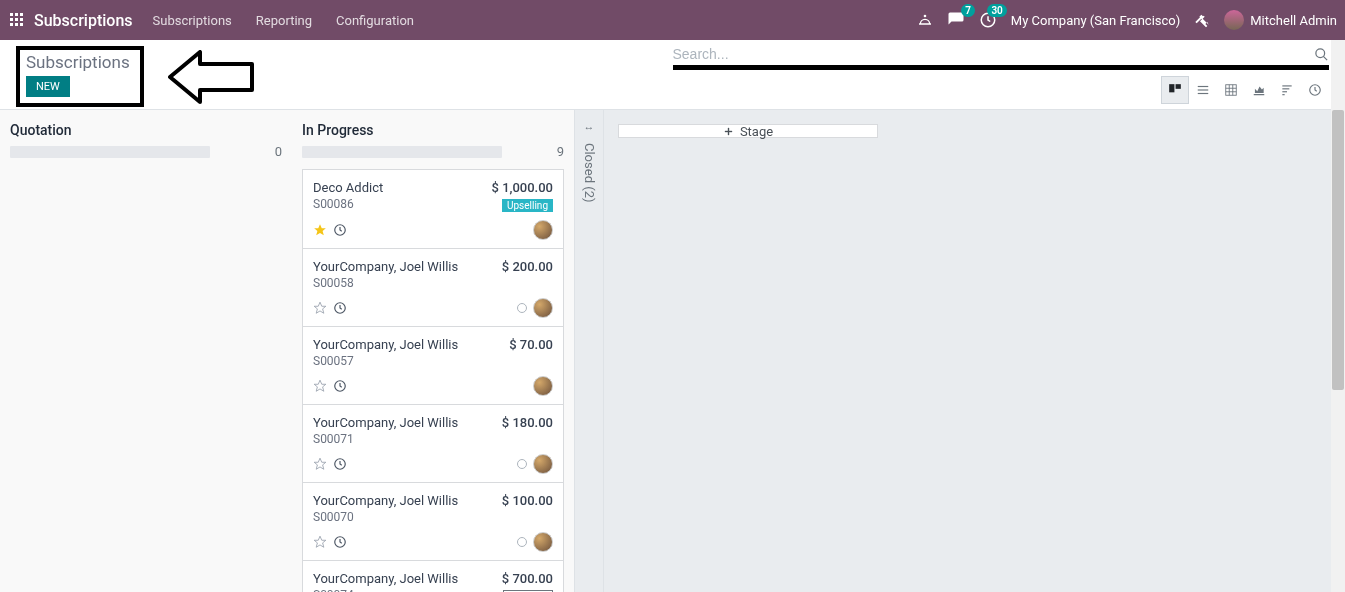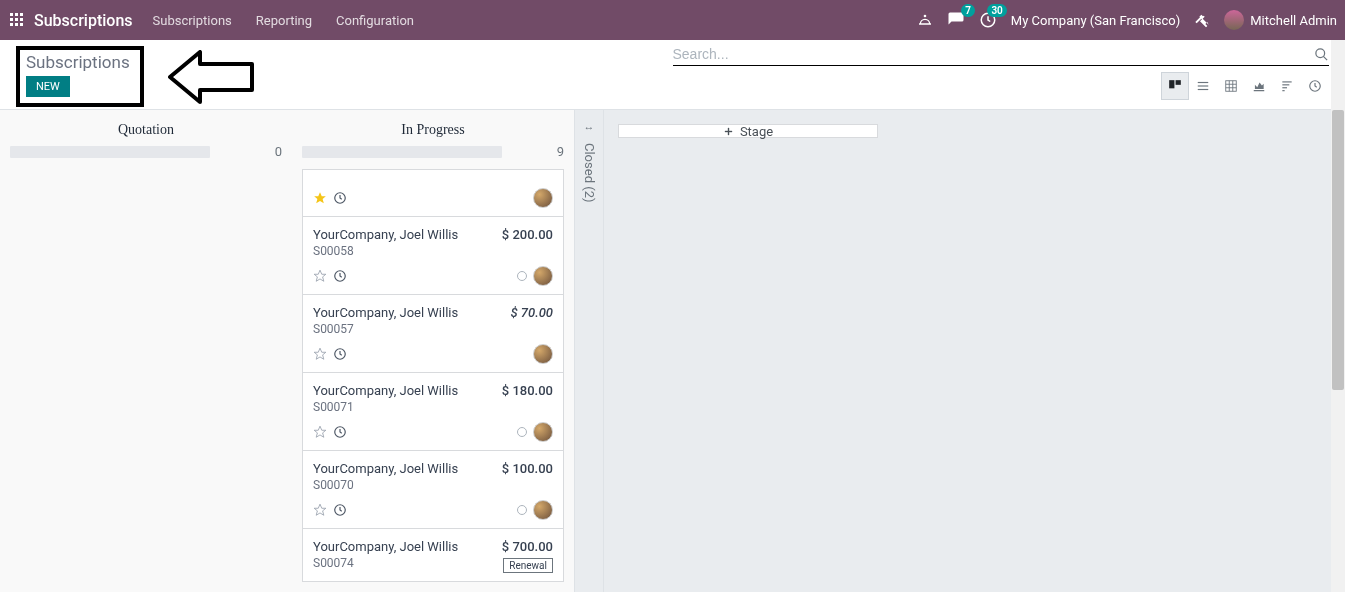--- a/index.html
+++ b/index.html
@@ -20,38 +20,38 @@
   
   .control-panel { background: #fff; border-bottom: 1px solid #dee2e6; padding: 6px 16px 0 16px; height: 70px; position: relative; }
   .cp-row1 { display: flex; align-items: flex-start; }
   .cp-left { flex: 0 0 50%; display: flex; align-items: center; }
   .cp-title-wrap { border: 4px solid #000; padding: 2px 10px 6px 6px; display: inline-block; }
   .cp-title { font-size: 17px; color: #6b7280; }
   .cp-new { background: #017e84; color: #fff; font-size: 11px; padding: 4px 10px; display: inline-block; margin-top: 4px; cursor: pointer; }
   .arrow-svg { margin-left: 22px; }
 
   .cp-right { flex: 1; }
-  .search-wrap { display: flex; align-items: center; border-bottom: 1px solid #000000; padding-bottom: 3px; }
+  .search-wrap { display: flex; align-items: center; border-bottom: 5px solid #000000; padding-bottom: 3px; }
   .search-input { flex: 1; border: none; outline: none; font-size: 14px; color: #495057; background: transparent; }
   .search-input::placeholder { color: #adb5bd; }
   .search-icon { color: #6c757d; cursor: pointer; }
 
   .cp-row2 { display: flex; align-items: center; margin-top: 6px; }
   .search-opts { display: flex; gap: 24px; }
   .search-opt { color: #374151; font-size: 13px; cursor: pointer; display: flex; align-items: center; gap: 4px; }
   .view-switcher { margin-left: auto; display: flex; gap: 0; }
   .view-btn { width: 28px; height: 28px; display: flex; align-items: center; justify-content: center; cursor: pointer; color: #6c757d; border: 1px solid transparent; }
   .view-btn.active { background: #e9ecef; border: 1px solid #ced4da; color: #212529; }
 
   
   .kanban { display: flex; height: calc(100% - 110px); overflow: hidden; }
   .col { padding: 12px 10px 0 10px; display: flex; flex-direction: column; }
   .col.quotation { width: 292px; flex-shrink: 0; }
   .col.progress { width: 282px; flex-shrink: 0; }
-  .col-header { display: flex; align-items: baseline; justify-content: center; margin-bottom: 6px; font-family: Liberation Serif, serif; }
+  .col-header { display: flex; align-items: baseline; justify-content: flex-start; margin-bottom: 6px; }
   .col-title { font-size: 14px; font-weight: 500; color: #1f2937; }
   .col-bar-row { display: flex; align-items: center; gap: 8px; margin-bottom: 10px; }
   .col-bar { flex: 1; height: 12px; background: #e5e7eb; border-radius: 1px; }
   .col-count { color: #6c757d; font-size: 13px; min-width: 12px; text-align: right; }
 
   .cards { overflow-y: auto; flex: 1; margin-right: -4px; padding-right: 4px; }
   .card { background: #fff; border: 1px solid #d8dadd; margin-bottom: -1px; padding: 10px 10px 8px 10px; position: relative; }
   .card-top { display: flex; justify-content: space-between; align-items: flex-start; }
   .card-name { font-size: 13px; color: #374151; }
   .card-amount { font-size: 13px; color: #374151; font-weight: 500; white-space: nowrap; }
@@ -220,20 +220,27 @@
     <div class="col-header">
       <div class="col-title">In Progress</div>
     </div>
     <div class="col-bar-row">
       <div class="col-bar" style="width:200px;flex:none;"></div>
       <div class="col-count" style="margin-left:auto;">9</div>
     </div>
 
     <div class="cards" id="cards-container">
         <div class="card">
+          <div class="card-top">
+            <div>
+              <div class="card-name">Deco Addict</div>
+              <div class="card-ref">S00086</div>
+            </div>
+            <div style="text-align: right;"><div class="card-amount">$ 1,000.00</div><span class="card-tag upselling">Upselling</span></div>
+          </div>
           <div class="card-bottom">
             <div class="card-icons">
               <span>
                 <svg width="14" height="14" viewBox="0 0 24 24" fill="#f5c518">
                   <path d="M12 2l3 7h7l-5.5 4.5 2 7.5L12 17l-6.5 4 2-7.5L2 9h7z"></path>
                 </svg>
               </span>
               <span>
                 <svg width="14" height="14" viewBox="0 0 24 24" fill="none" stroke="#4b5563" stroke-width="2">
                   <circle cx="12" cy="12" r="9"></circle>
@@ -275,21 +282,21 @@
               <span class="small-avatar"></span>
             </div>
           </div>
         </div>
         <div class="card">
           <div class="card-top">
             <div>
               <div class="card-name">YourCompany, Joel Willis</div>
               <div class="card-ref">S00057</div>
             </div>
-            <div style="text-align: right; font-style: italic;">
+            <div style="text-align: right;">
               <div class="card-amount">$ 70.00</div>
             </div>
           </div>
           <div class="card-bottom">
             <div class="card-icons">
               <span>
                 <svg width="14" height="14" viewBox="0 0 24 24" fill="none" stroke="#9ca3af" stroke-width="1.5">
                   <path d="M12 2l3 7h7l-5.5 4.5 2 7.5L12 17l-6.5 4 2-7.5L2 9h7z"></path>
                 </svg>
               </span>

